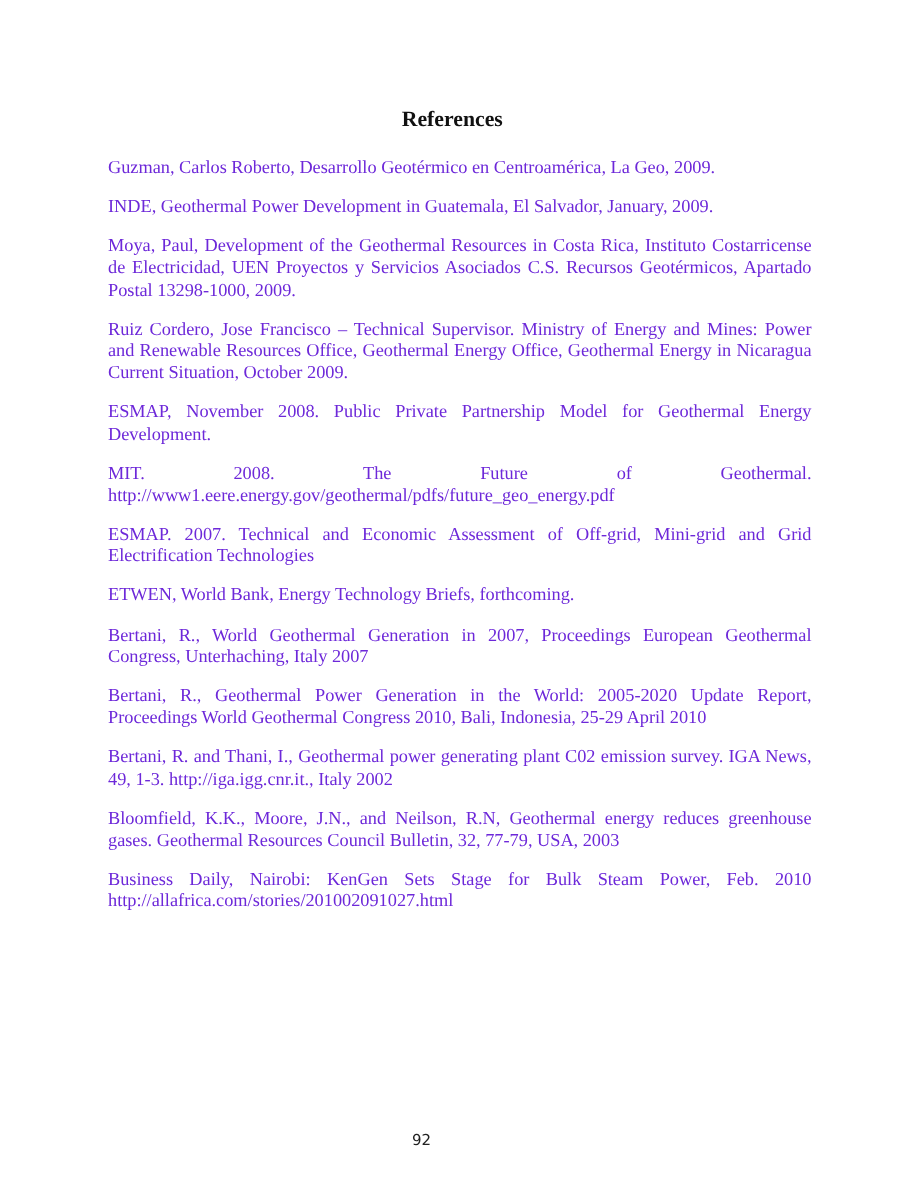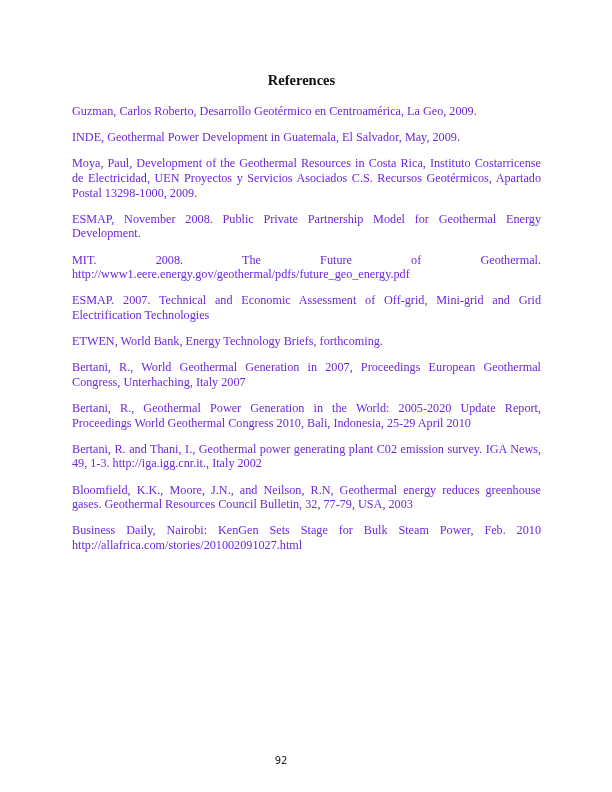--- a/index.html
+++ b/index.html
@@ -62,22 +62,23 @@
     }
   </style>
 </head>
 <body>
 
 <div class="page">
   <h1 class="title">References</h1>
 
   <div class="refs">
     <p class="ref">Guzman, Carlos Roberto, Desarrollo Geotérmico en Centroamérica, La Geo, 2009.</p>
-    <p class="ref">INDE, Geothermal Power Development in Guatemala, El Salvador, May, 2009.</p>
+    <p class="ref">INDE, Geothermal Power Development in Guatemala, El Salvador, January, 2009.</p>
     <p class="ref">Moya, Paul, Development of the Geothermal Resources in Costa Rica, Instituto Costarricense de Electricidad, UEN Proyectos y Servicios Asociados C.S. Recursos Geotérmicos, Apartado Postal 13298-1000, 2009.</p>
+    <p class="ref">Ruiz Cordero, Jose Francisco – Technical Supervisor. Ministry of Energy and Mines: Power and Renewable Resources Office, Geothermal Energy Office, Geothermal Energy in Nicaragua Current Situation, October 2009.</p>
     <p class="ref">ESMAP, November 2008. Public Private Partnership Model for Geothermal Energy Development.</p>
     <p class="ref">MIT. 2008. The Future of Geothermal. http://www1.eere.energy.gov/geothermal/pdfs/future_geo_energy.pdf</p>
     <p class="ref">ESMAP. 2007. Technical and Economic Assessment of Off-grid, Mini-grid and Grid Electrification Technologies</p>
     <p class="ref">ETWEN, World Bank, Energy Technology Briefs, forthcoming.</p>
     <p class="ref">Bertani, R., World Geothermal Generation in 2007, Proceedings European Geothermal Congress, Unterhaching, Italy 2007</p>
     <p class="ref">Bertani, R., Geothermal Power Generation in the World: 2005-2020 Update Report, Proceedings World Geothermal Congress 2010, Bali, Indonesia, 25-29 April 2010</p>
     <p class="ref">Bertani, R. and Thani, I., Geothermal power generating plant C02 emission survey. IGA News, 49, 1-3. http://iga.igg.cnr.it., Italy 2002</p>
     <p class="ref">Bloomfield, K.K., Moore, J.N., and Neilson, R.N, Geothermal energy reduces greenhouse gases. Geothermal Resources Council Bulletin, 32, 77-79, USA, 2003</p>
     <p class="ref">Business Daily, Nairobi: KenGen Sets Stage for Bulk Steam Power, Feb. 2010 http://allafrica.com/stories/201002091027.html</p>
   </div>

